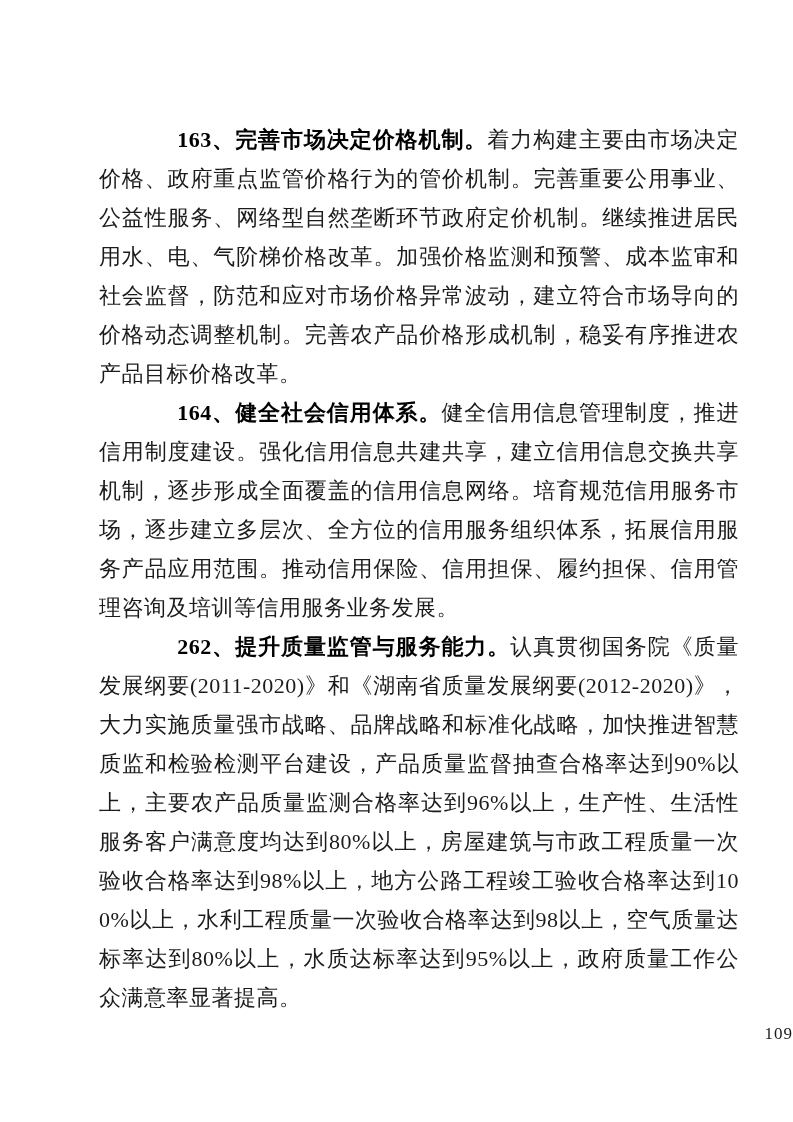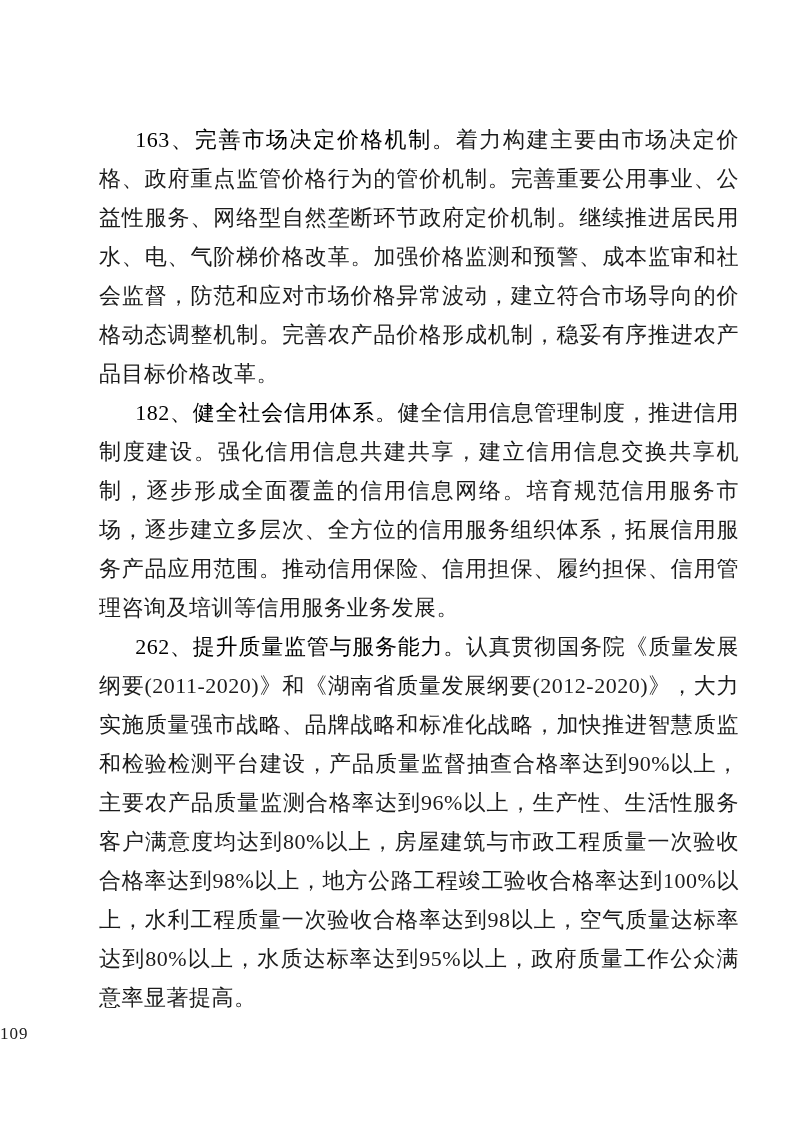--- a/index.html
+++ b/index.html
@@ -28,42 +28,43 @@
     margin: 0;
     font-size: 22px;
     line-height: 39px;
     letter-spacing: 0.5px;
     text-align: justify;
     text-justify: inter-ideograph;
     text-indent: 1.65em;
     word-break: break-all;
   }
   .para .heading {
-    font-weight: normal;
+    font-weight: bold;
     color: #000000;
+    margin-left: 42px;
   }
   .page-number {
     position: absolute;
     top: 1024px;
     left: 0;
     width: 100%;
-    text-align: left;
+    text-align: right;
     font-size: 17px;
     letter-spacing: 1px;
     color: #1b1b1b;
   }
 </style>
 </head>
 <body>
 
 <div class="page">
   <div class="content">
 
     <p class="para"><span class="heading">163、完善市场决定价格机制。</span><span>着力构建主要由市场决定价格、政府重点监管价格行为的管价机制。完善重要公用事业、公益性服务、网络型自然垄断环节政府定价机制。继续推进居民用水、电、气阶梯价格改革。加强价格监测和预警、成本监审和社会监督，防范和应对市场价格异常波动，建立符合市场导向的价格动态调整机制。完善农产品价格形成机制，稳妥有序推进农产品目标价格改革。</span></p>
 
-    <p class="para"><span class="heading">182、健全社会信用体系。</span><span>健全信用信息管理制度，推进信用制度建设。强化信用信息共建共享，建立信用信息交换共享机制，逐步形成全面覆盖的信用信息网络。培育规范信用服务市场，逐步建立多层次、全方位的信用服务组织体系，拓展信用服务产品应用范围。推动信用保险、信用担保、履约担保、信用管理咨询及培训等信用服务业务发展。</span></p>
+    <p class="para"><span class="heading">164、健全社会信用体系。</span><span>健全信用信息管理制度，推进信用制度建设。强化信用信息共建共享，建立信用信息交换共享机制，逐步形成全面覆盖的信用信息网络。培育规范信用服务市场，逐步建立多层次、全方位的信用服务组织体系，拓展信用服务产品应用范围。推动信用保险、信用担保、履约担保、信用管理咨询及培训等信用服务业务发展。</span></p>
 
     <p class="para"><span class="heading">262、提升质量监管与服务能力。</span><span>认真贯彻国务院《质量发展纲要(2011-2020)》和《湖南省质量发展纲要(2012-2020)》，大力实施质量强市战略、品牌战略和标准化战略，加快推进智慧质监和检验检测平台建设，产品质量监督抽查合格率达到90%以上，主要农产品质量监测合格率达到96%以上，生产性、生活性服务客户满意度均达到80%以上，房屋建筑与市政工程质量一次验收合格率达到98%以上，地方公路工程竣工验收合格率达到100%以上，水利工程质量一次验收合格率达到98以上，空气质量达标率达到80%以上，水质达标率达到95%以上，政府质量工作公众满意率显著提高。</span></p>
 
   </div>
 
   <div class="page-number">109</div>
 </div>
 
 </body></html>

